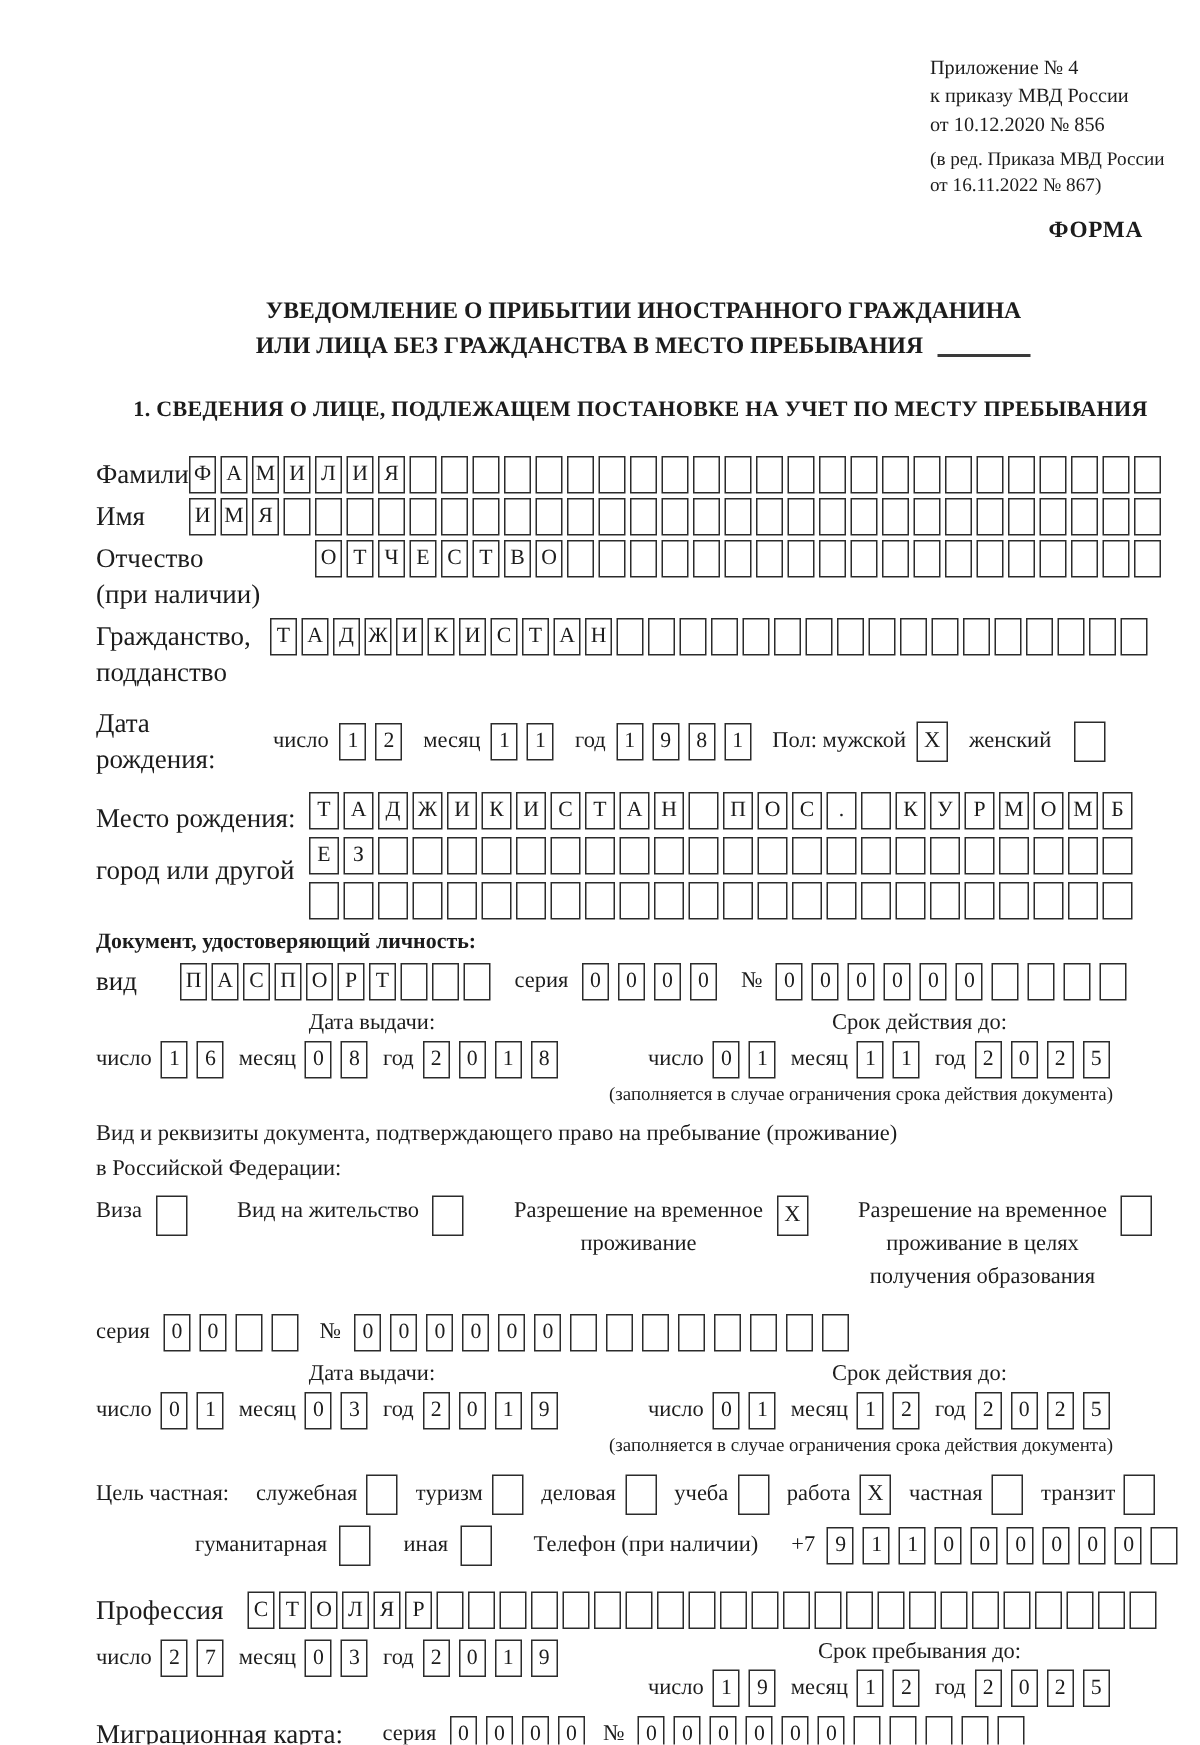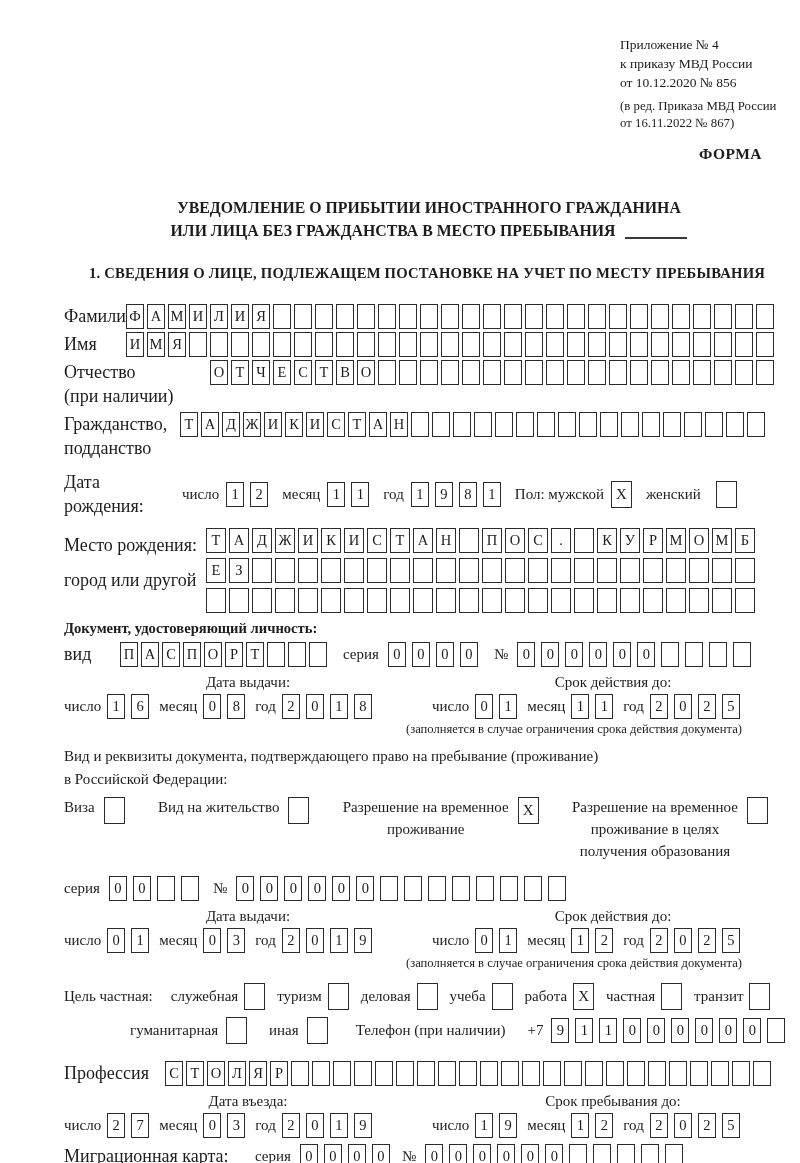--- a/index.html
+++ b/index.html
@@ -647,21 +647,20 @@
         <span class="cell"></span>
         <span class="cell"></span>
         <span class="cell"></span>
         <span class="cell"></span>
         <span class="cell"></span>
       </div>
   </div>
 
   <div class="datepair">
     <div class="dp-left">
-      <div class="dp-head">Дата въезда:</div>
       <div class="dp-cells">
         <span class="dgl first">число</span>
         <div class="cells sp">
             <span class="cell">2</span>
             <span class="cell">7</span>
           </div>
         <span class="dgl">месяц</span>
         <div class="cells sp">
             <span class="cell">0</span>
             <span class="cell">3</span>

